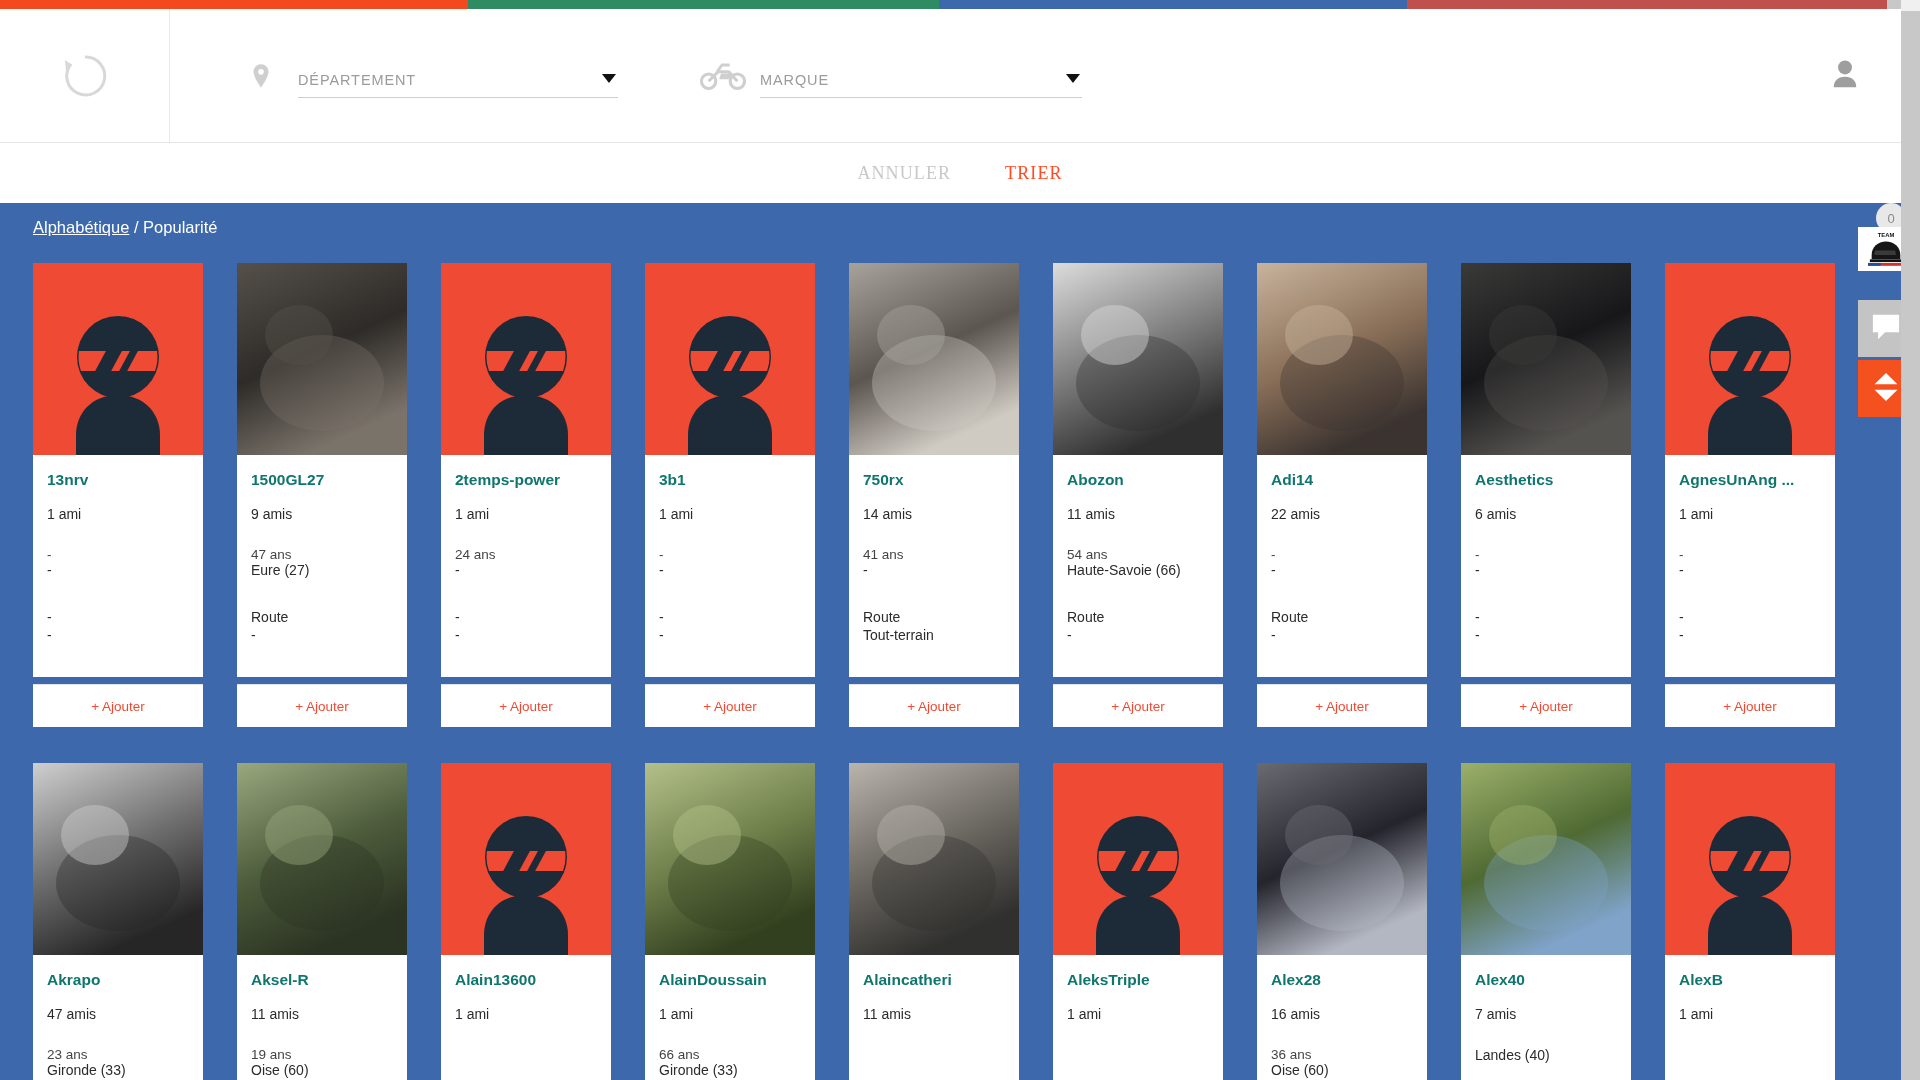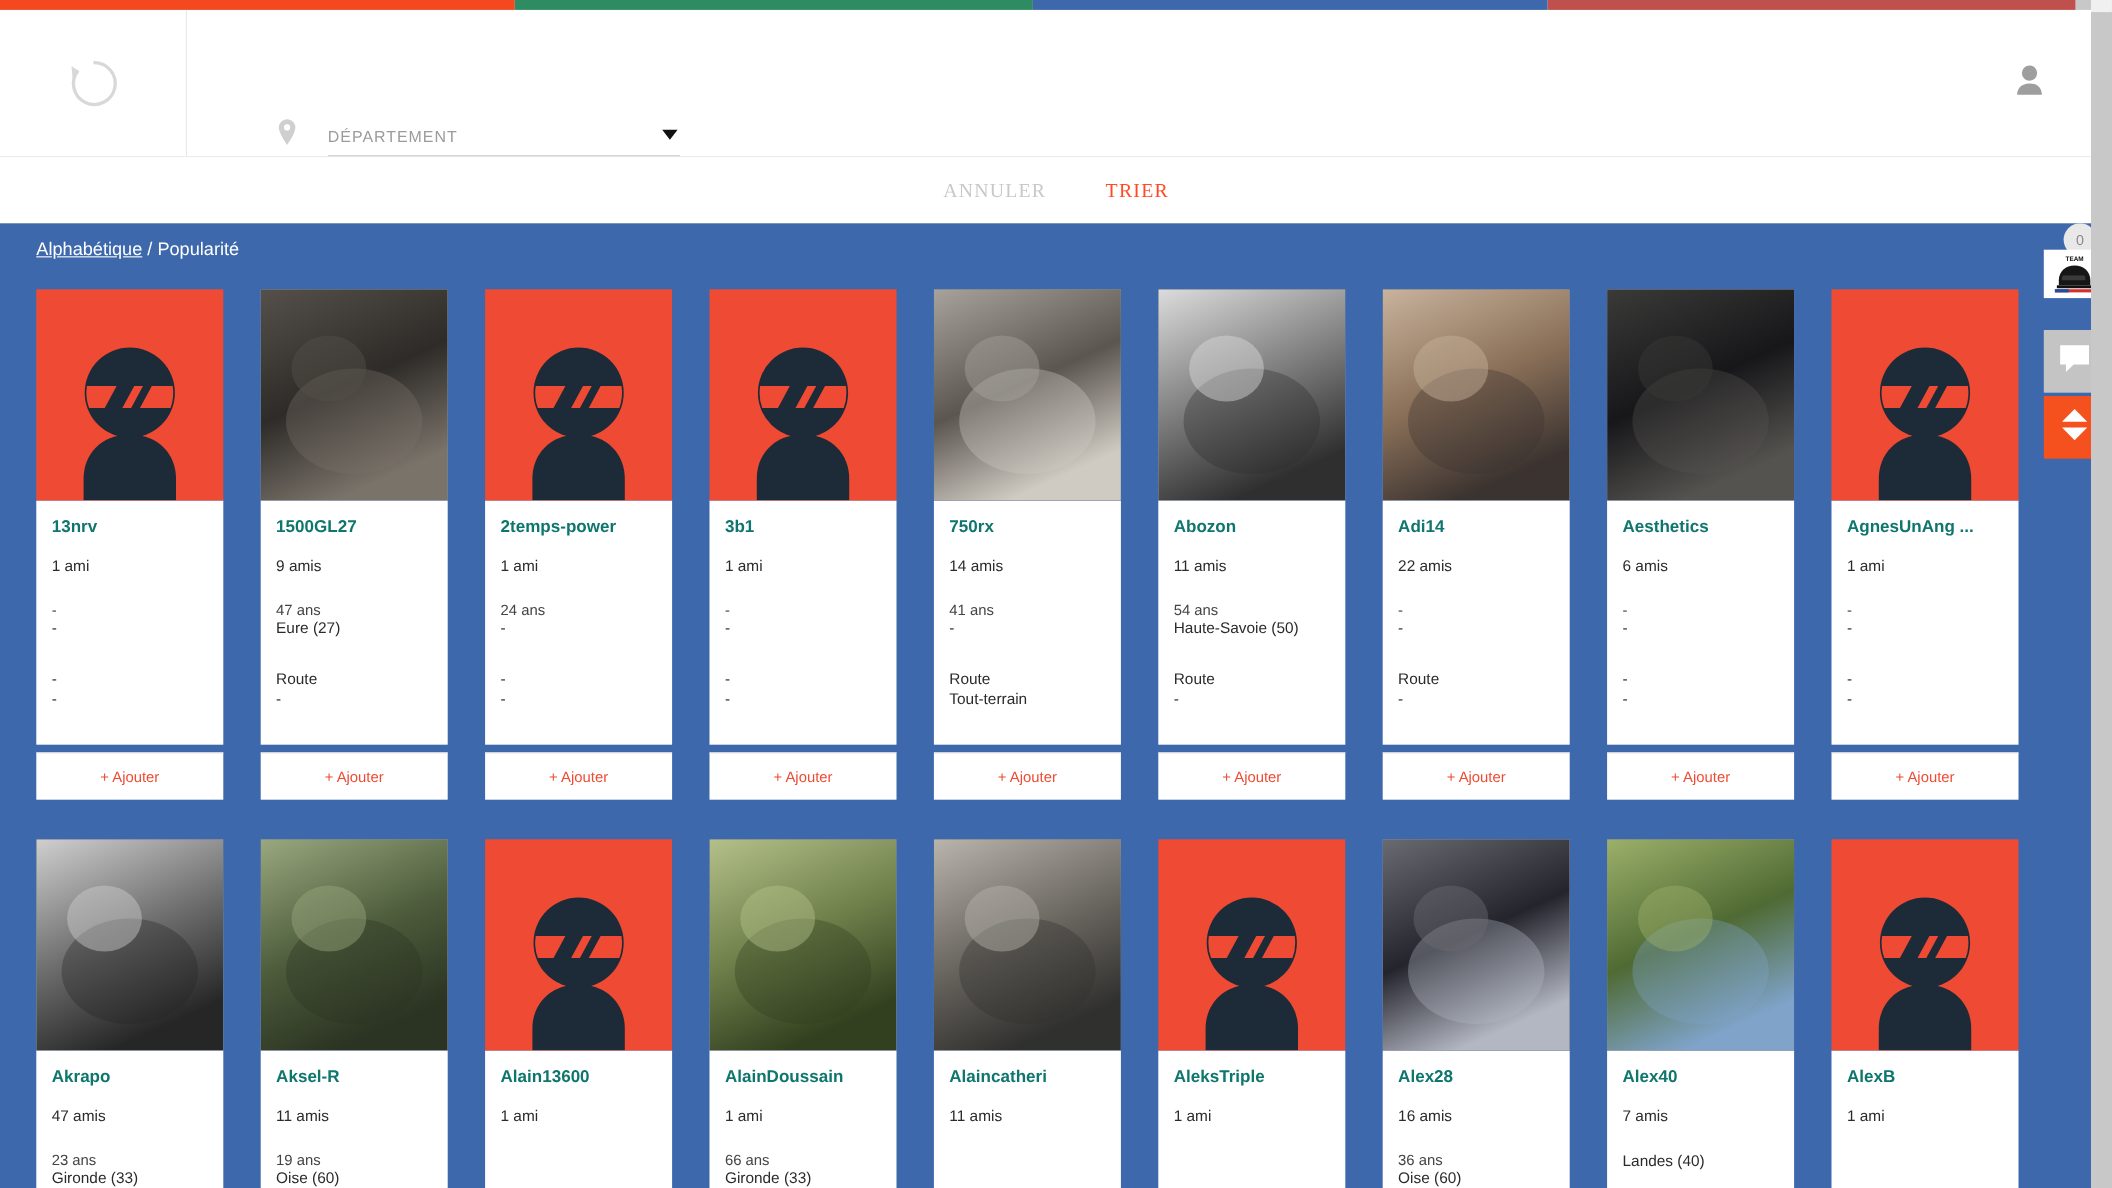--- a/index.html
+++ b/index.html
@@ -23,21 +23,21 @@
   }
   .logo-cell {
     width: 170px; min-width: 170px;
     display: flex; align-items: center; justify-content: center;
     border-right: 1px solid #e9e9e9;
   }
   .logo-ring {
     width: 52px; height: 52px;
   }
   .filters {
-    flex: 1; display: flex; 
+    flex: 1; display: flex; align-items: center;
     padding-left: 68px; gap: 0;
   }
   .filter {
     display: flex; align-items: flex-end; gap: 14px;
     margin-right: 82px;
   }
   .filter .ficon {
     width: 46px; height: 44px; display: flex;
     align-items: center; justify-content: center;
     color: #cfcfcf; flex: 0 0 auto;
@@ -212,20 +212,35 @@
           <circle cx="12" cy="10" r="3.4" fill="#ffffff"></circle>
         </svg>
       </span>
       <div class="select-wrap">
         <span class="select-label">DÉPARTEMENT</span>
         <span class="caret"></span>
       </div>
     </div>
 
 
+    <div class="filter">
+      <span class="ficon">
+        <svg viewBox="0 0 48 30" width="46" height="29">
+          <circle cx="9" cy="21" r="7.5" fill="none" stroke="#cfcfcf" stroke-width="3.2"></circle>
+          <circle cx="39" cy="21" r="7.5" fill="none" stroke="#cfcfcf" stroke-width="3.2"></circle>
+          <path d="M9 21 L19 11 L30 11 L39 21" fill="none" stroke="#cfcfcf" stroke-width="3.2" stroke-linejoin="round"></path>
+          <path d="M18 11 L23 4 L31 4" fill="none" stroke="#cfcfcf" stroke-width="3"></path>
+          <path d="M22 13 L34 13 L30 19 L20 19 Z" fill="#cfcfcf"></path>
+        </svg>
+      </span>
+      <div class="select-wrap wide">
+        <span class="select-label">MARQUE</span>
+        <span class="caret"></span>
+      </div>
+    </div>
 
   </div>
 
   <div class="account-cell">
     <span>
       <svg viewBox="0 0 32 34" width="30" height="32">
         <circle cx="16" cy="10" r="7.4" fill="#9e9e9e"></circle>
         <path d="M16 20c-8 0-12 5-12 11h24c0-6-4-11-12-11z" fill="#9e9e9e"></path>
       </svg>
     </span>
@@ -397,21 +412,21 @@
       <rect width="170" height="192" fill="url(#g_bw-rider)"></rect>
       <ellipse cx="85" cy="120" rx="62" ry="48" fill="#2f2f2f" opacity="0.35"></ellipse>
       <ellipse cx="62" cy="72" rx="34" ry="30" fill="#dcdcdc" opacity="0.45"></ellipse>
     </svg>
      </div>
      <div class="card-body">
         <div class="c-name">Abozon</div>
         <div class="c-friends">11 amis</div>
         <div class="c-block-1">
           <div class="c-age">54 ans</div>
-          <div class="c-dept">Haute-Savoie (50)</div>
+          <div class="c-dept">Haute-Savoie (66)</div>
         </div>
         <div class="c-prac">
           <div>Route</div>
           <div>-</div>
         </div>
      </div>
      <div class="card-foot">
         <span class="add-btn">+ Ajouter</span>
      </div>
       </div>

